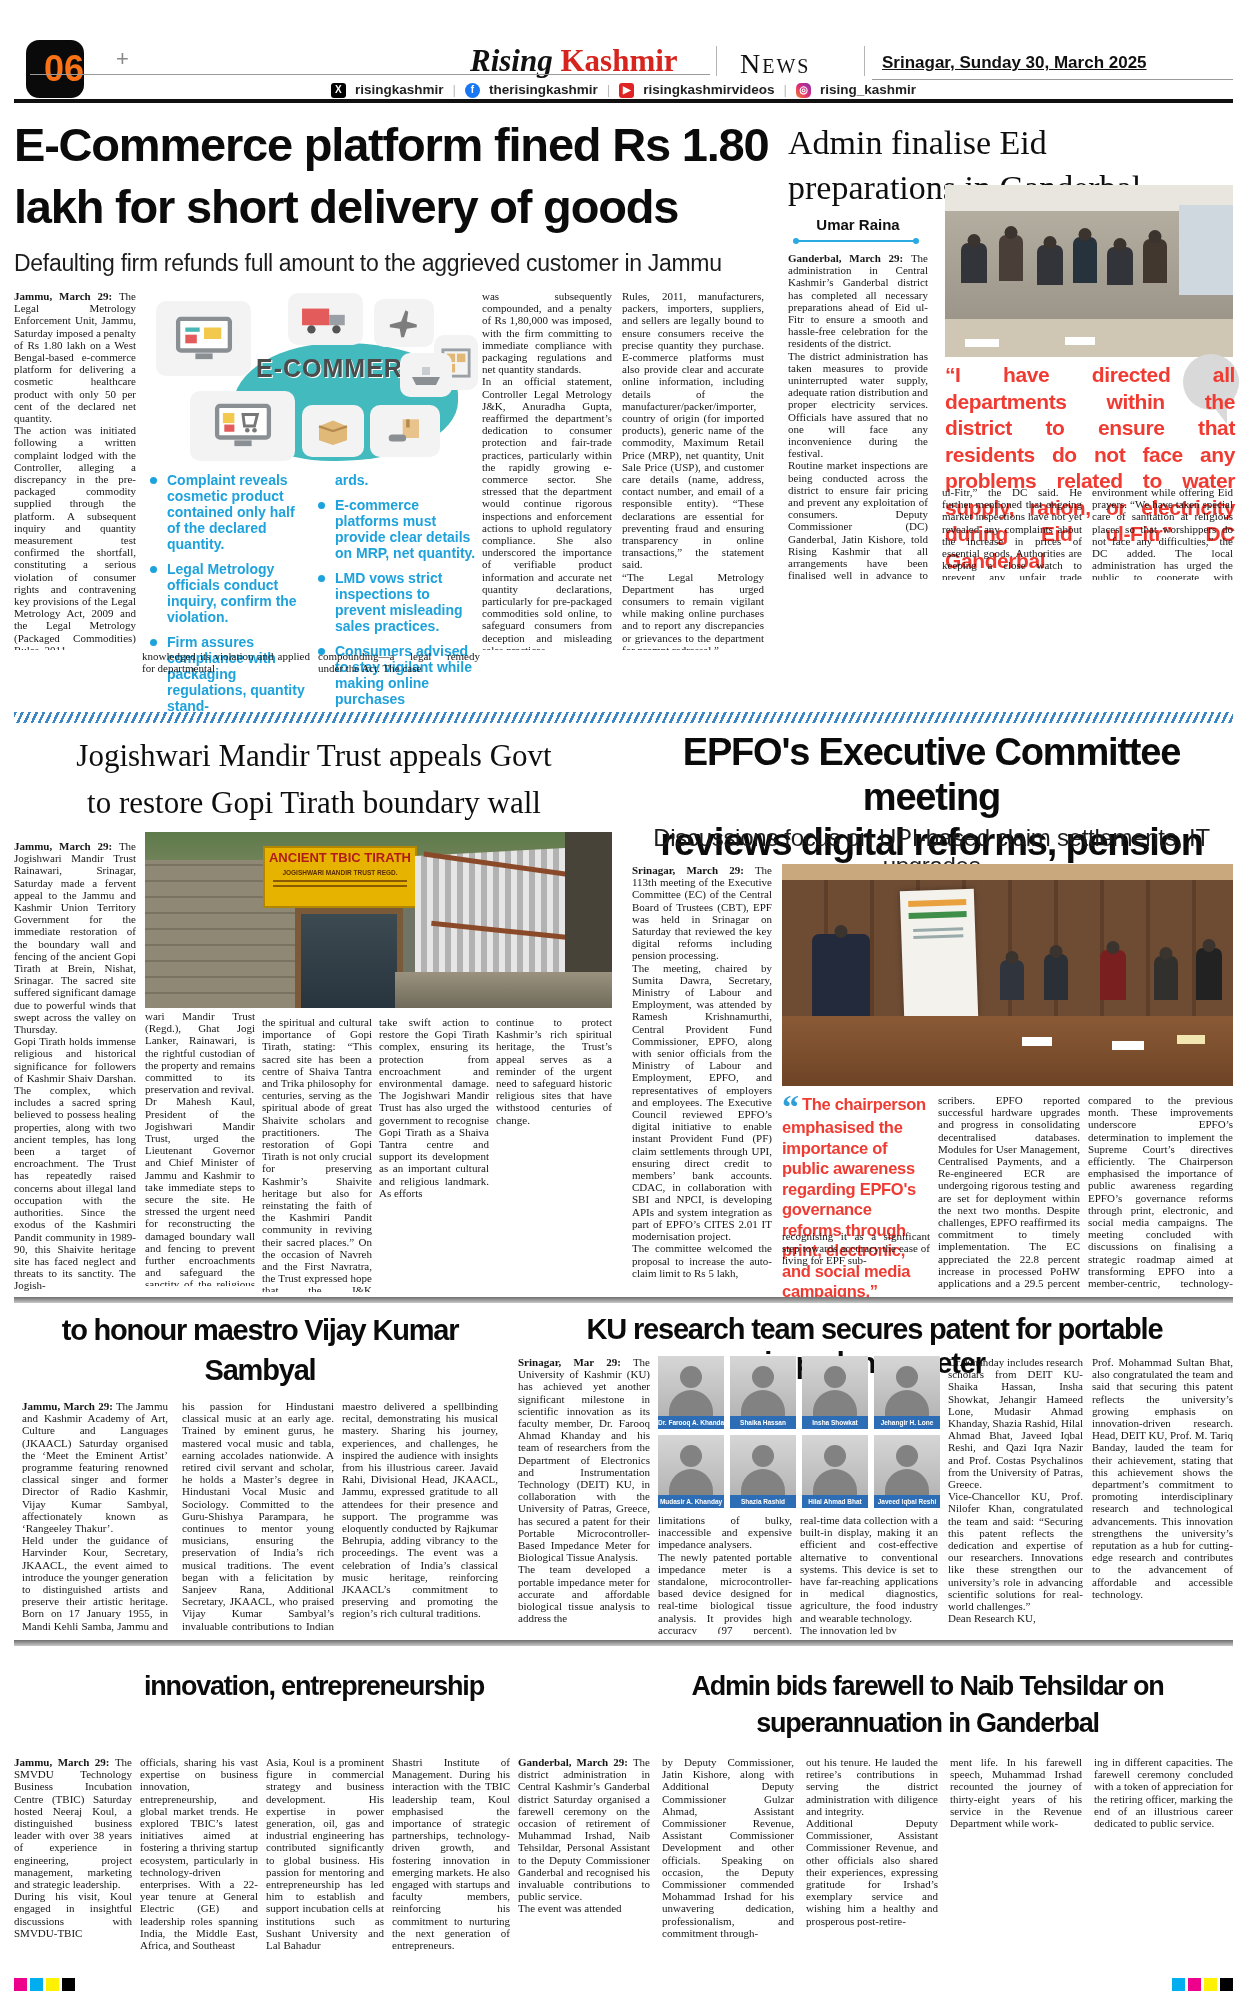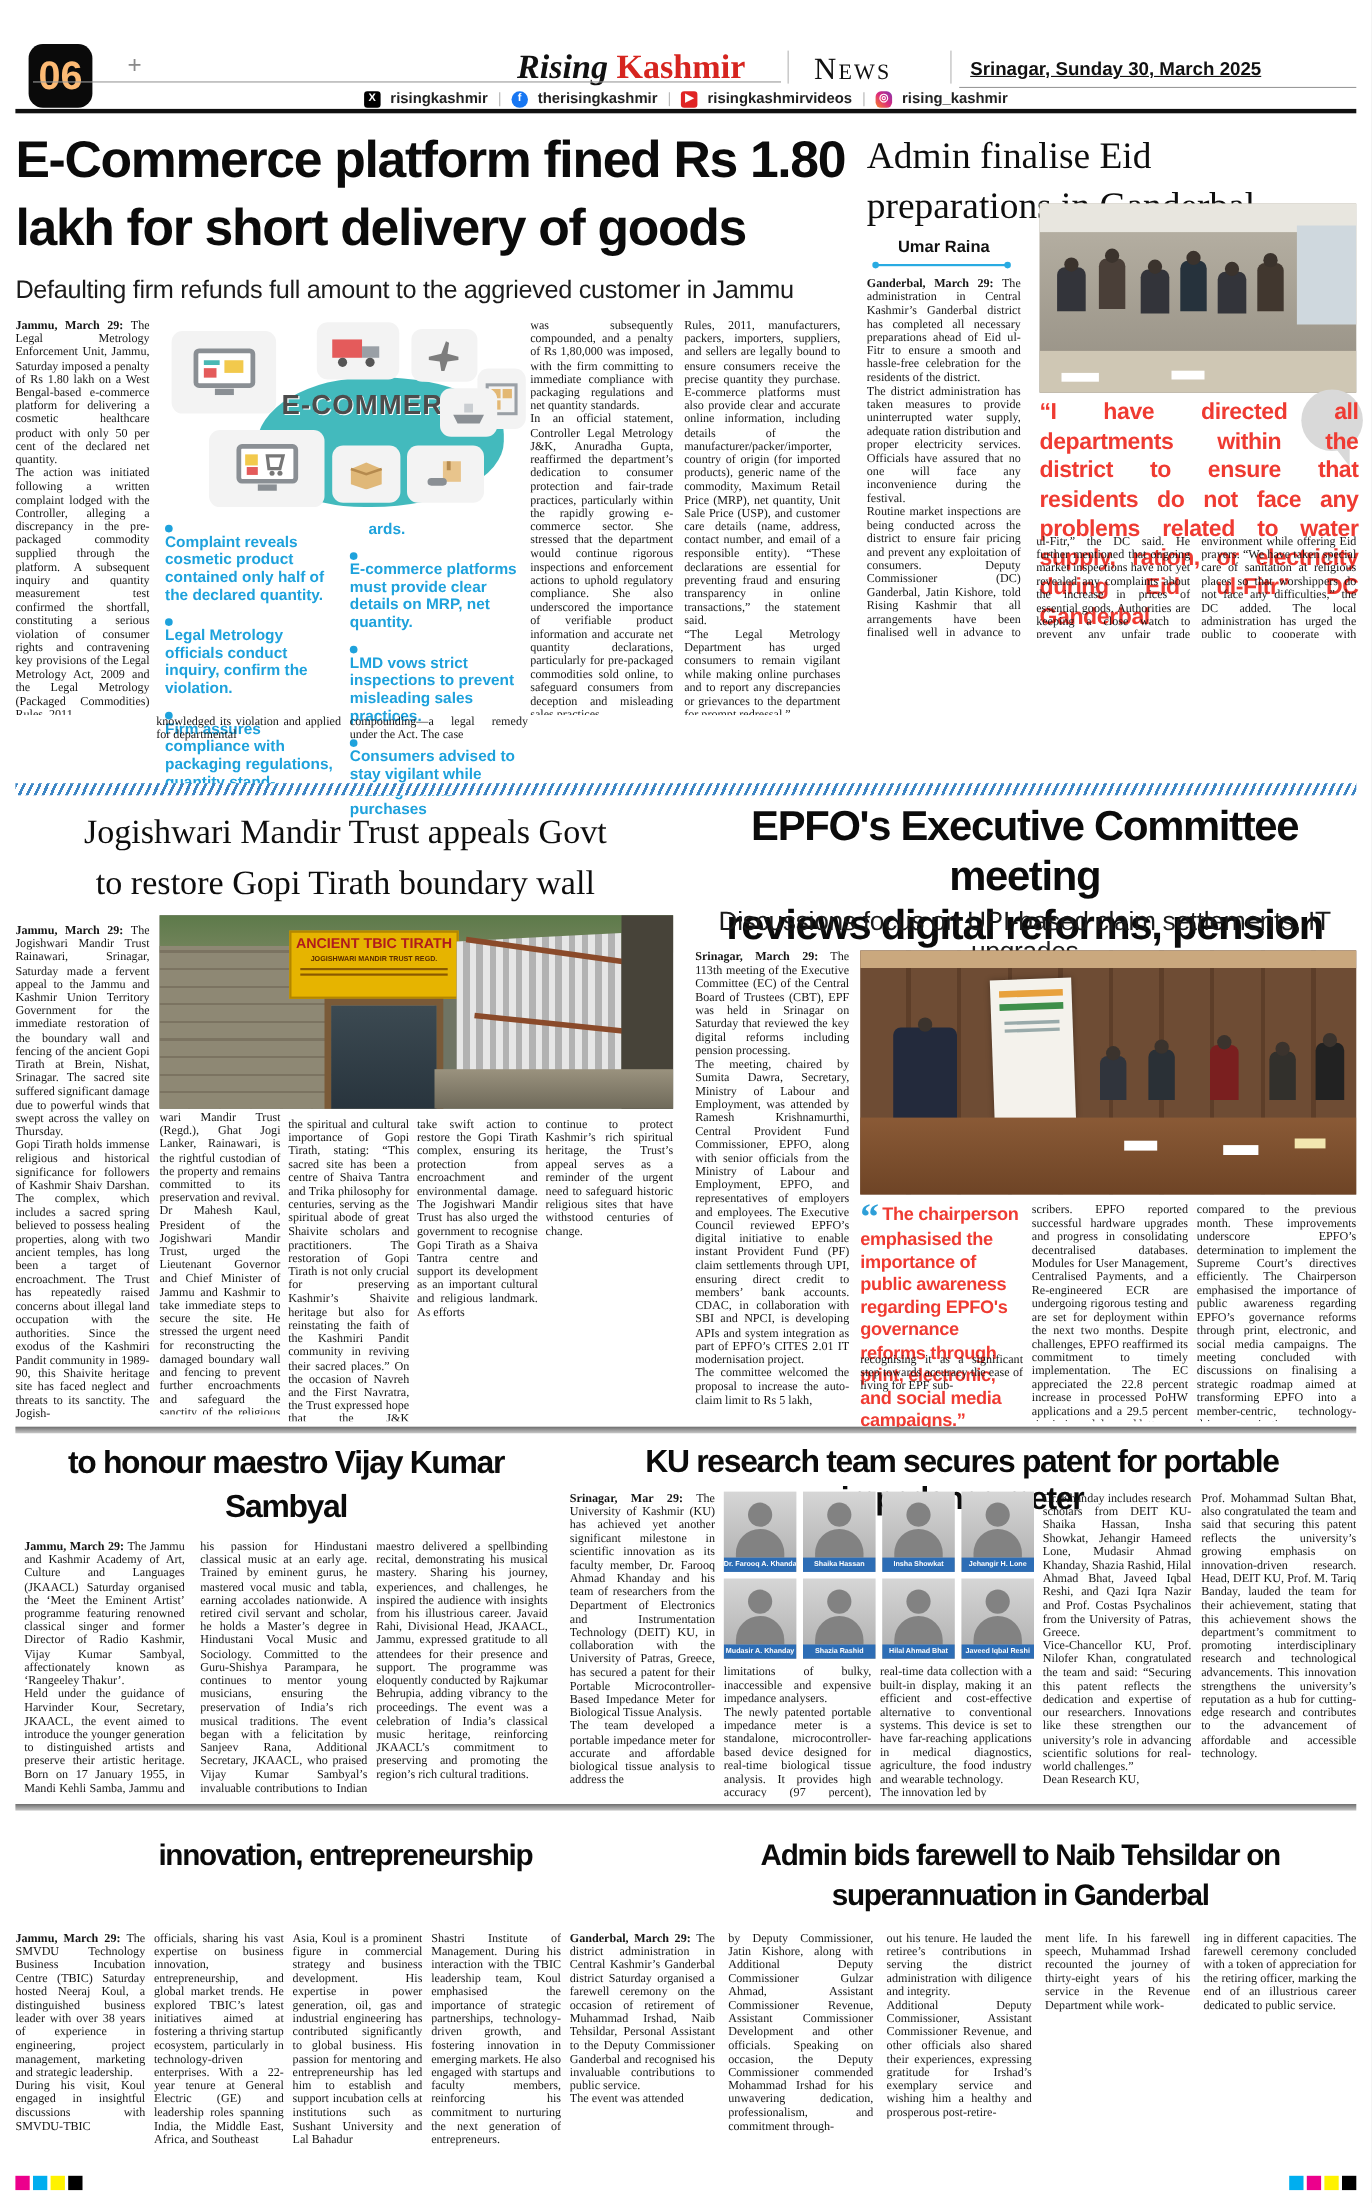--- a/index.html
+++ b/index.html
@@ -9,21 +9,21 @@
   
   .hl-sans{font-family:"Liberation Sans","DejaVu Sans",sans-serif;font-weight:700;color:#0b0b0b;letter-spacing:-1.2px;}
   .hl-serif{font-family:"Liberation Serif","DejaVu Serif",serif;font-weight:400;color:#0e0e0e;}
   .deck{font-family:"Liberation Sans","DejaVu Sans",sans-serif;font-weight:400;color:#1c1c1c;letter-spacing:-0.3px;}
   
   .col{position:absolute;text-align:justify;font:11px/12.2px "Liberation Serif","DejaVu Serif",serif;color:#161616;overflow:hidden;}
   .pre{white-space:pre-line;}
   .dl{font-weight:700;}
   
   .bullets{position:absolute;font:700 14px/16px "Liberation Sans","DejaVu Sans",sans-serif;color:#1ea2dc;}
-  .bitem{display:flex;margin-bottom:9px;flex-direction:column;}
+  .bitem{display:flex;margin-bottom:9px;}
   .bdot{flex:0 0 7px;width:7px;height:7px;border-radius:50%;background:#1ea2dc;margin:5px 10px 0 0;}
   .bcont{margin:0 0 9px 17px;}
   
   .quote-red{font:700 21px/26.5px "Liberation Sans","DejaVu Sans",sans-serif;color:#ef3b32;text-align:justify;letter-spacing:-0.4px;}
   .quote-red-sm{font:700 16.5px/20.5px "Liberation Sans","DejaVu Sans",sans-serif;color:#ef3b32;text-align:left;letter-spacing:-0.3px;}
   .q-open{font:700 34px/20px "Liberation Serif",serif;color:#2e9fd8;vertical-align:-8px;margin-right:3px;}
   
   .sep-v{position:absolute;width:1px;background:#b5b5b5;}
   .rule{position:absolute;background:#101010;}
   .thin{position:absolute;background:#9a9a9a;height:1px;}
@@ -51,21 +51,21 @@
   .byline-rule{position:absolute;height:2px;background:#29abe2;}
   .byline-rule::before,.byline-rule::after{content:"";position:absolute;top:-2px;width:6px;height:6px;border-radius:50%;background:#29abe2;}
   .byline-rule::before{left:-3px;} .byline-rule::after{right:-3px;}
 </style>
 </head>
 <body>
 
 <div id="page">
 
   <div class="abs" style="left:26px;top:40px;width:58px;height:58px;background:#0a0a0a;border-radius:13px;
-              color:#fdba74;font:700 36px/58px 'Liberation Sans',sans-serif;text-align:center;">06</div>
+              color:#f97316;font:700 36px/58px 'Liberation Sans',sans-serif;text-align:right;">06</div>
   <div class="abs" style="left:116px;top:48px;font:300 22px/22px 'Liberation Sans',sans-serif;color:#8a8a8a;">+</div>
 
   <div class="abs" style="left:470px;top:44px;font:700 31px/34px 'Liberation Serif',serif;white-space:nowrap;">
     <span style="color:#111;font-style:italic;">Rising</span>
     <span style="color:#d6251f;">Kashmir</span>
   </div>
 
   <div class="sep-v" style="left:716px;top:46px;height:30px;"></div>
   <div class="abs" style="left:740px;top:48px;font-family:'Liberation Serif',serif;color:#111;letter-spacing:2px;white-space:nowrap;">
     <span style="font-size:28px;">N</span><span style="font-size:20px;">EWS</span>

